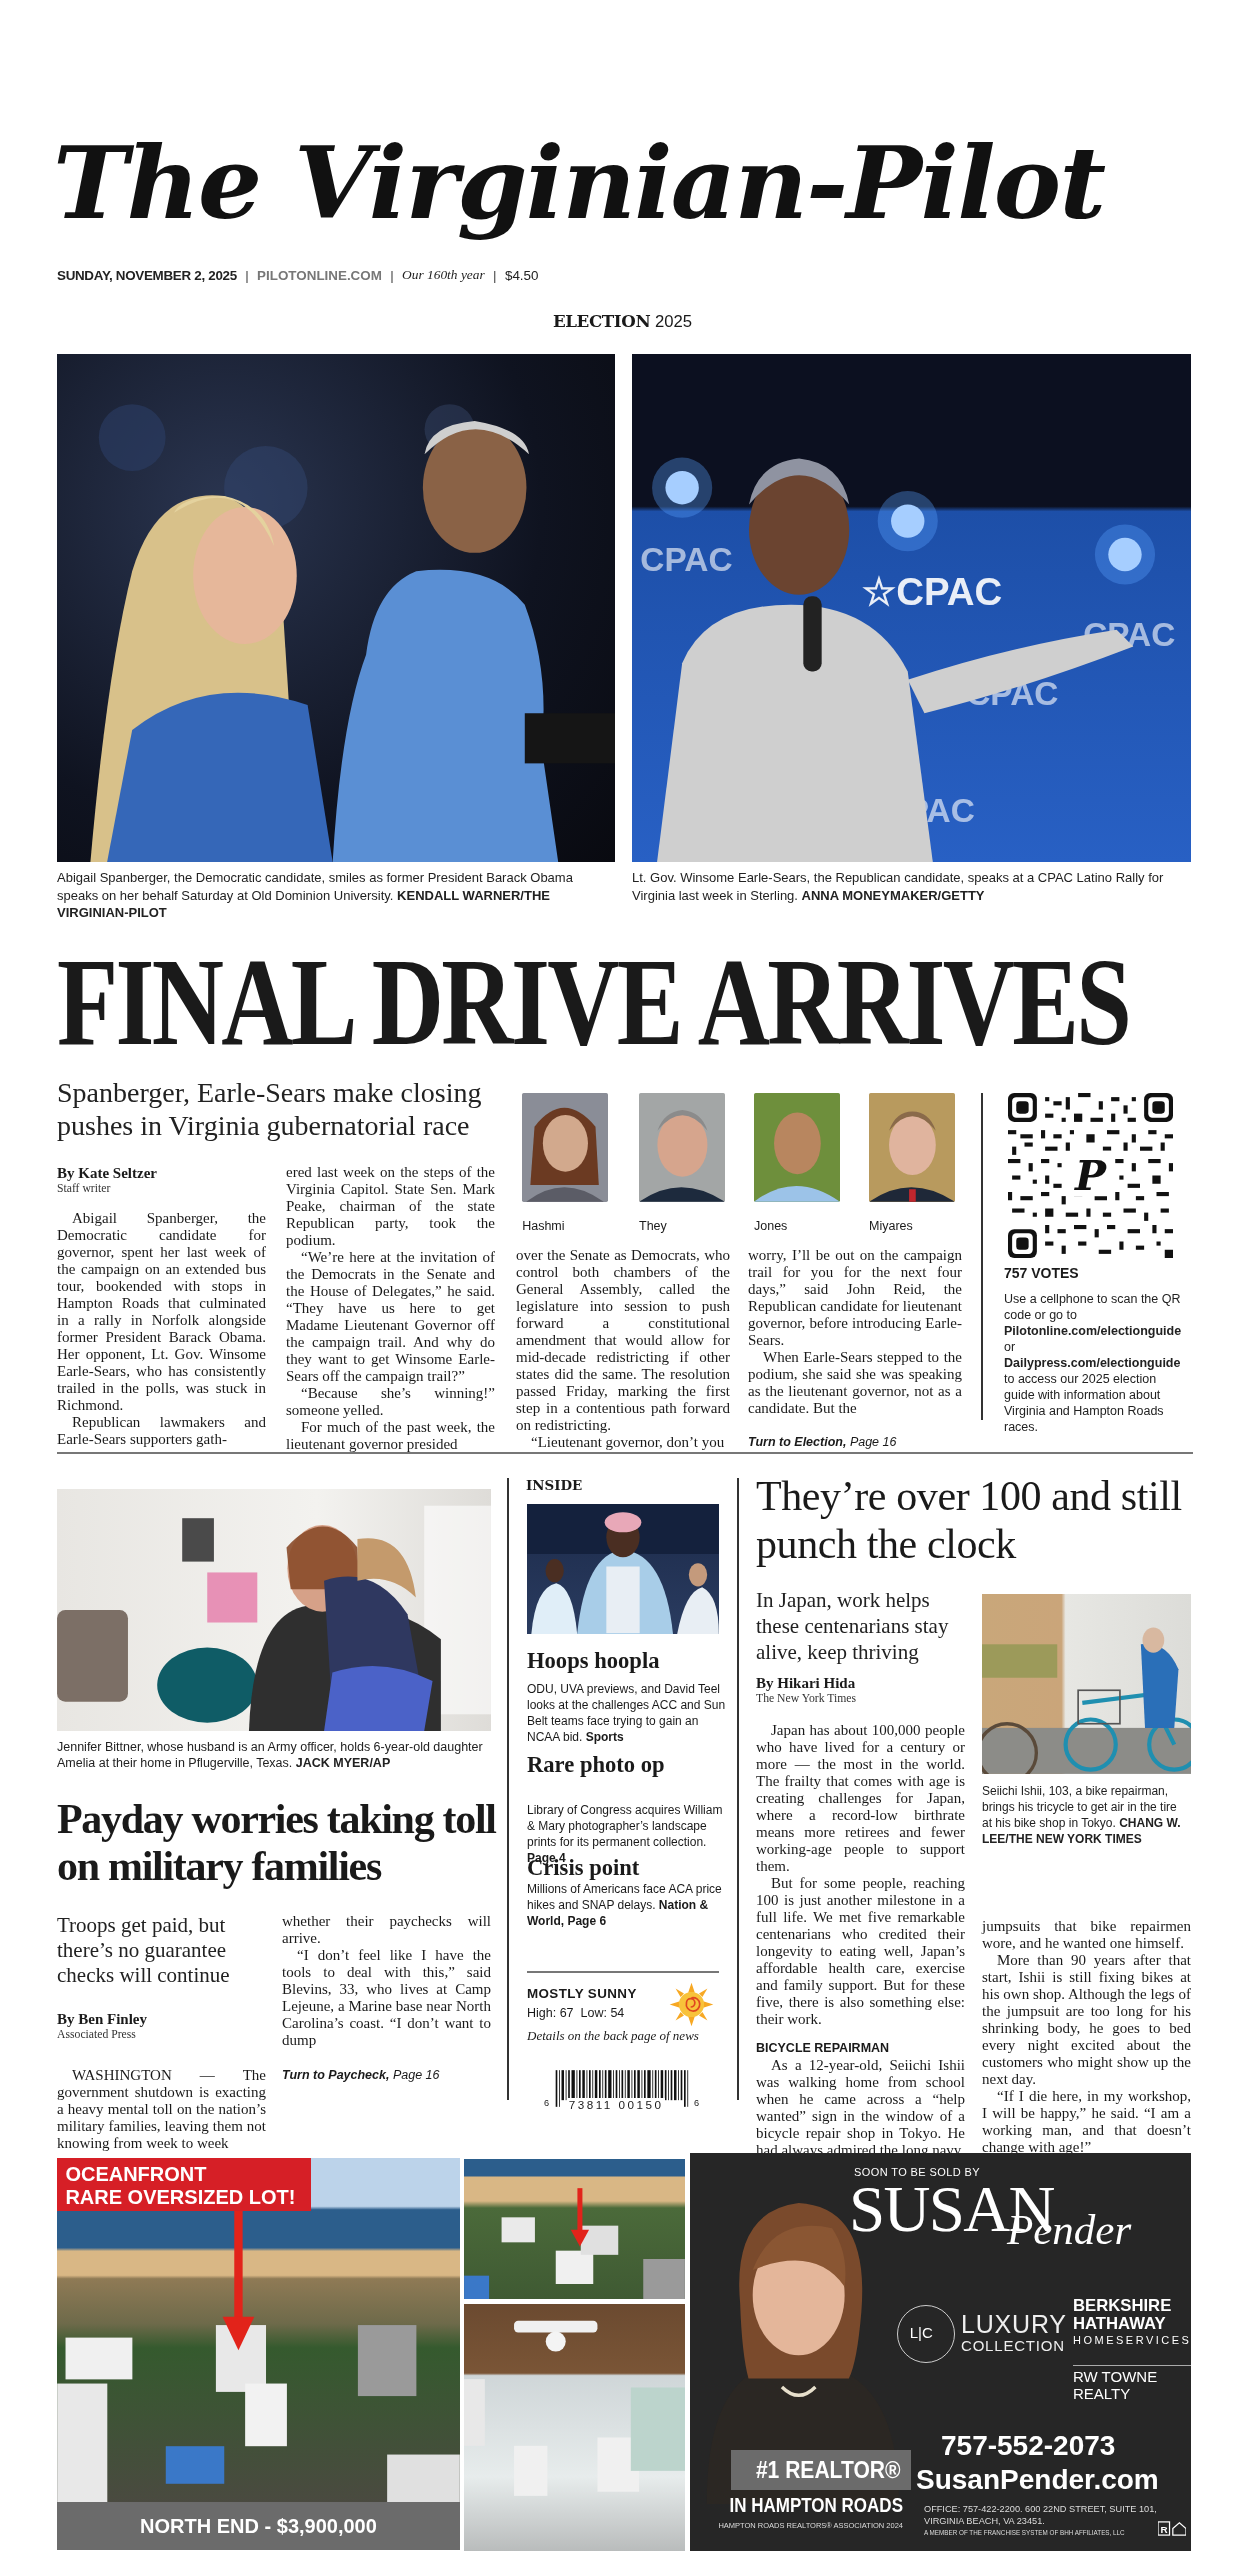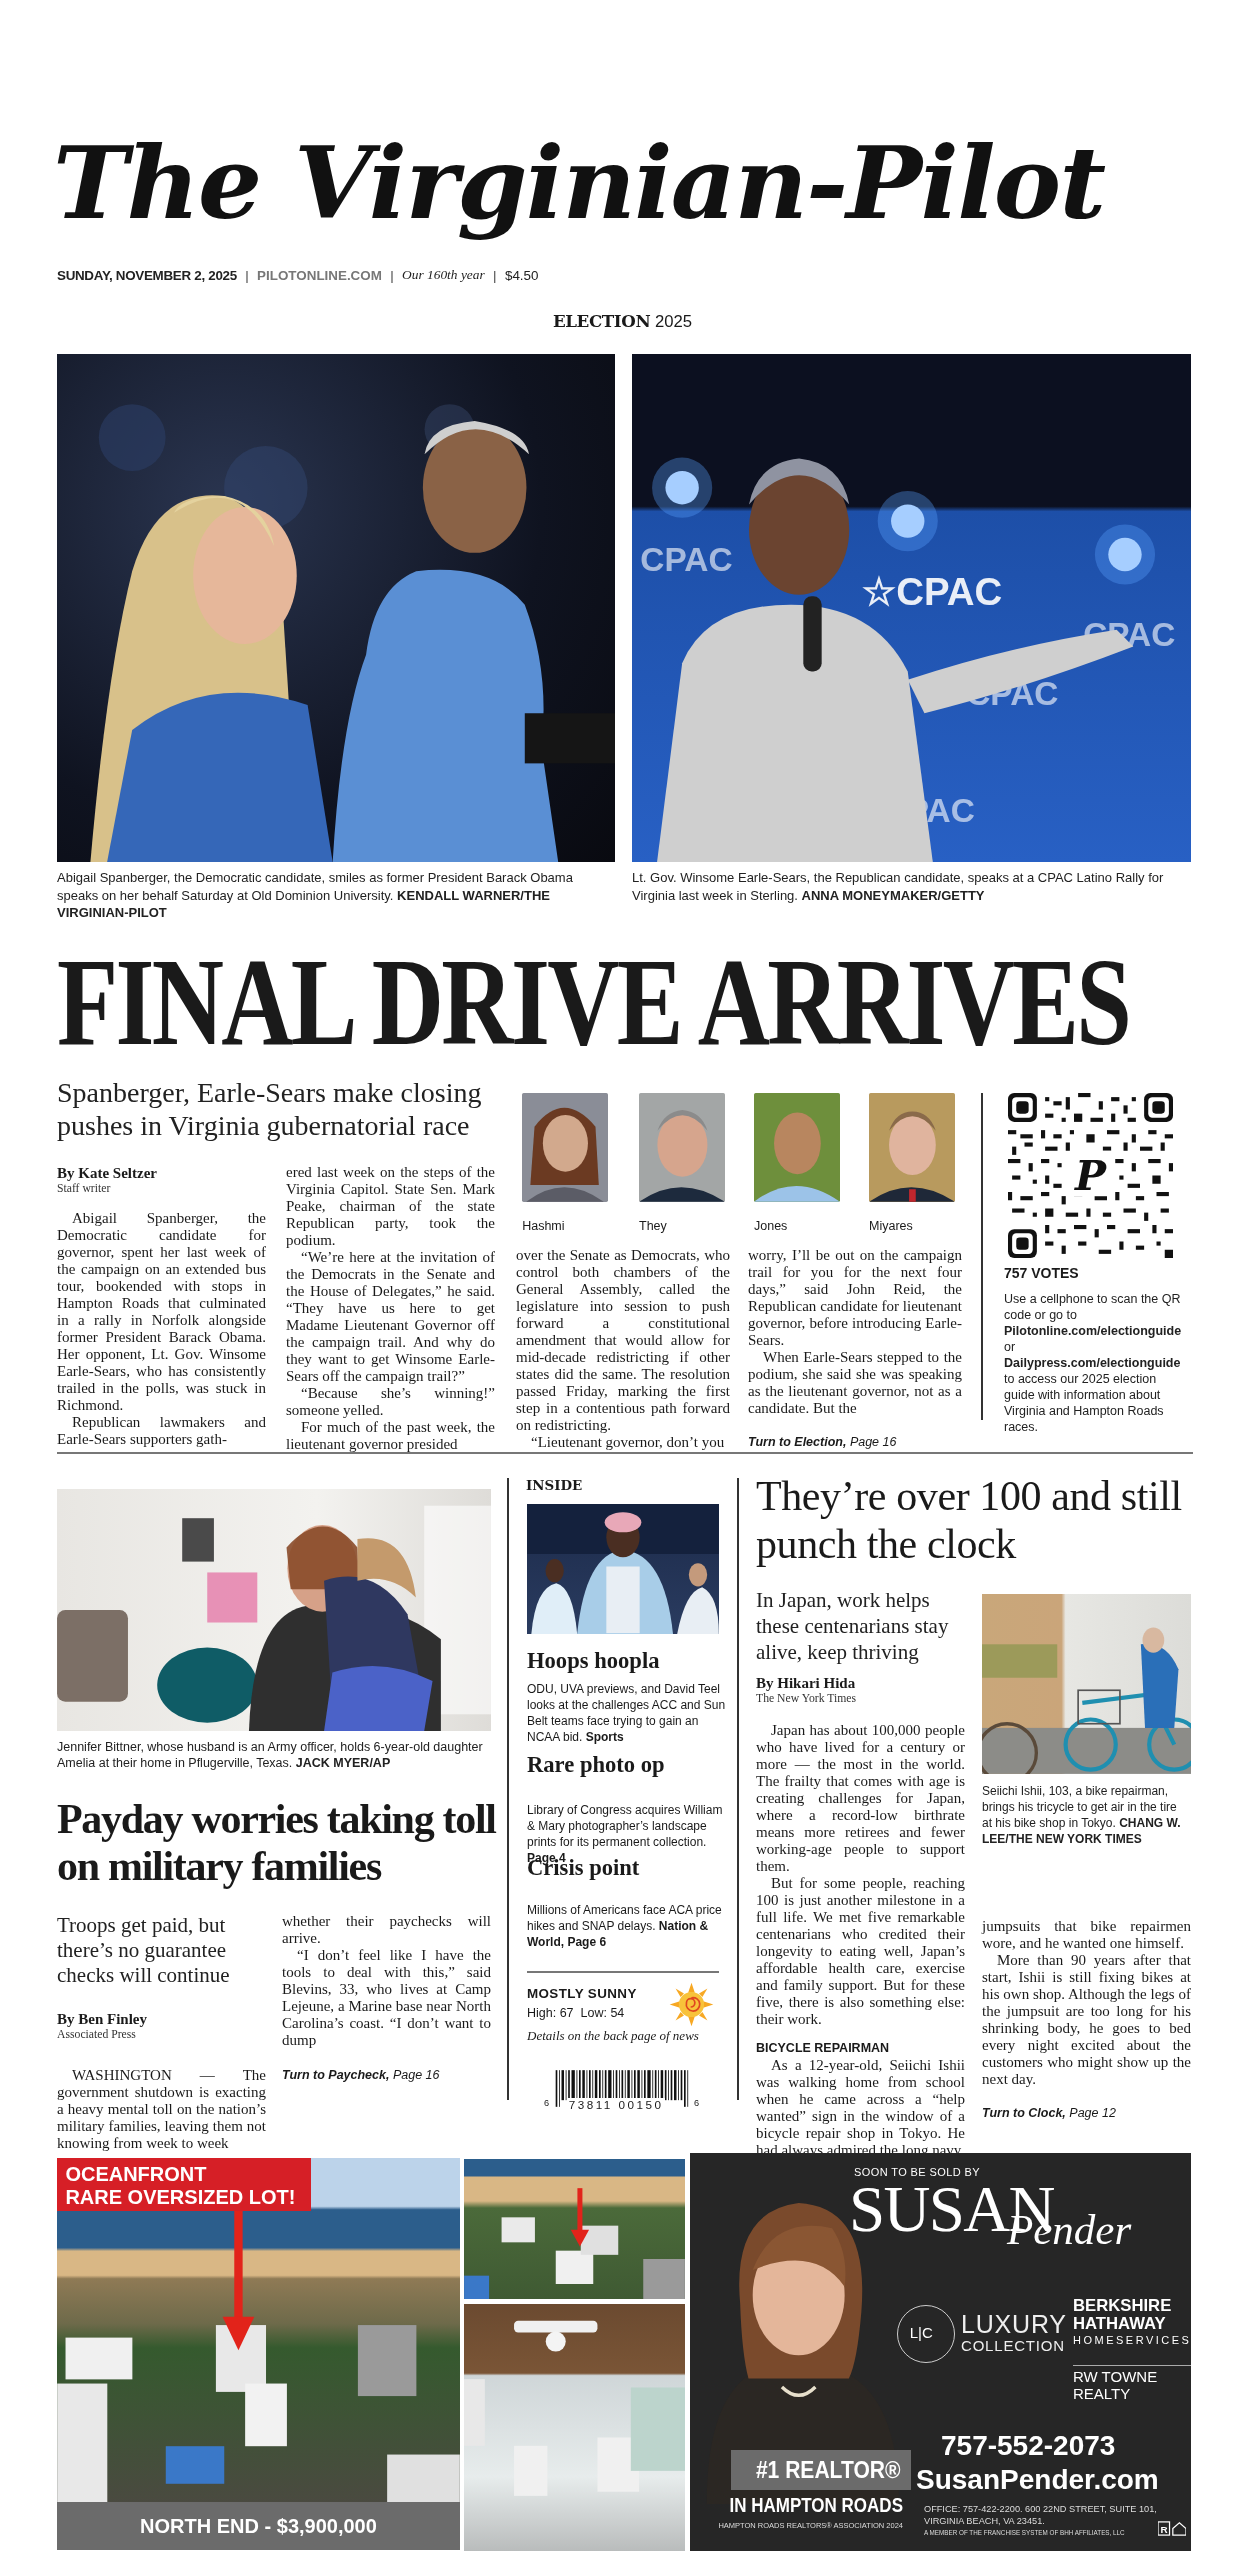--- a/index.html
+++ b/index.html
@@ -353,21 +353,21 @@
 <div class="abs" style="left:527px;top:1648px;width:200px;">
   <div class="inside-hed">Hoops hoopla</div>
   <div class="inside-text" style="margin-top:6.7px;"><span>ODU, UVA previews, and David Teel looks at the challenges ACC and Sun Belt teams face trying to gain an NCAA bid. </span><b>Sports</b></div>
 </div>
 <div class="abs" style="left:527px;top:1752px;width:200px;">
   <div class="inside-hed">Rare photo op</div>
   <div class="inside-text" style="margin-top:24px;"><span>Library of Congress acquires William &amp; Mary photographer’s landscape prints for its permanent collection. </span><b>Page 4</b></div>
 </div>
 <div class="abs" style="left:527px;top:1855px;width:200px;">
   <div class="inside-hed">Crisis point</div>
-  <div class="inside-text" style="margin-top:21px;"><span>Millions of Americans face ACA price hikes and  SNAP delays. </span><b>Nation &amp; World, Page 6</b></div>
+  <div class="inside-text" style="margin-top:0;"><span>Millions of Americans face ACA price hikes and  SNAP delays. </span><b>Nation &amp; World, Page 6</b></div>
 </div>
 
 <div class="abs hrule" style="left:527px;top:1971px;width:192px;"></div>
 
 <div class="abs sans" style="left:527px;top:1986px;font-size:13.4px;font-weight:bold;letter-spacing:0.4px;">MOSTLY SUNNY</div>
 <div class="abs sans" style="left:527px;top:2006px;font-size:12.5px;">
   <span>High:</span> <span>67</span>&nbsp;&nbsp;<span>Low:</span> <span>54</span>
 </div>
 <div class="abs" style="left:668px;top:1981px;width:47px;height:47px;">
   <svg width="47" height="47" viewBox="0 0 56 56">
@@ -466,20 +466,21 @@
     <ellipse cx="205" cy="55" rx="13" ry="15" fill="#d8b8a0"></ellipse>
   </svg>
 </div>
 <div class="abs caption sans" style="left:982px;top:1783px;width:205px;font-size:12px;line-height:16px;">
   <span>Seiichi Ishii, 103, a bike repairman, brings his tricycle to get air in the tire at his bike shop in Tokyo.</span>
   <b>CHANG W. LEE/THE NEW YORK TIMES</b>
 </div>
 <div class="abs body" style="left:982px;top:1918px;width:209px;">
   <p class="noindent">jumpsuits that bike repairmen wore, and he wanted one himself.</p>
   <p>More than 90 years after that start, Ishii is still fixing bikes at his own shop. Although the legs of the jumpsuit are too long for his shrinking body, he goes to bed every night excited about the customers who might show up the next day.</p>
+  <p>“If I die here, in my workshop, I will be happy,” he said. “I am a working man, and that doesn’t change with age!”</p>
   <div class="jump" style="margin-top:16.7px;text-align:left;">
     <b>Turn to Clock,</b>
     <i>Page 12</i>
   </div>
 </div>
 
 <div class="abs photo" style="left:57px;top:2158px;width:403px;height:345px;background:linear-gradient(#bcd3ea 0%,#bcd3ea 14%,#2c5e8c 15%,#2c5e8c 26%,#d9b785 27%,#d9b785 34%,#8f7a55 35%,#6e6a4a 48%,#355a2e 55%,#4a4a40 100%);">
   <svg width="403" height="345" viewBox="0 0 482 413">
     <rect x="0" y="270" width="60" height="143" fill="#e8e8e8"></rect>
     <rect x="10" y="215" width="80" height="50" fill="#f0f0f0"></rect>

